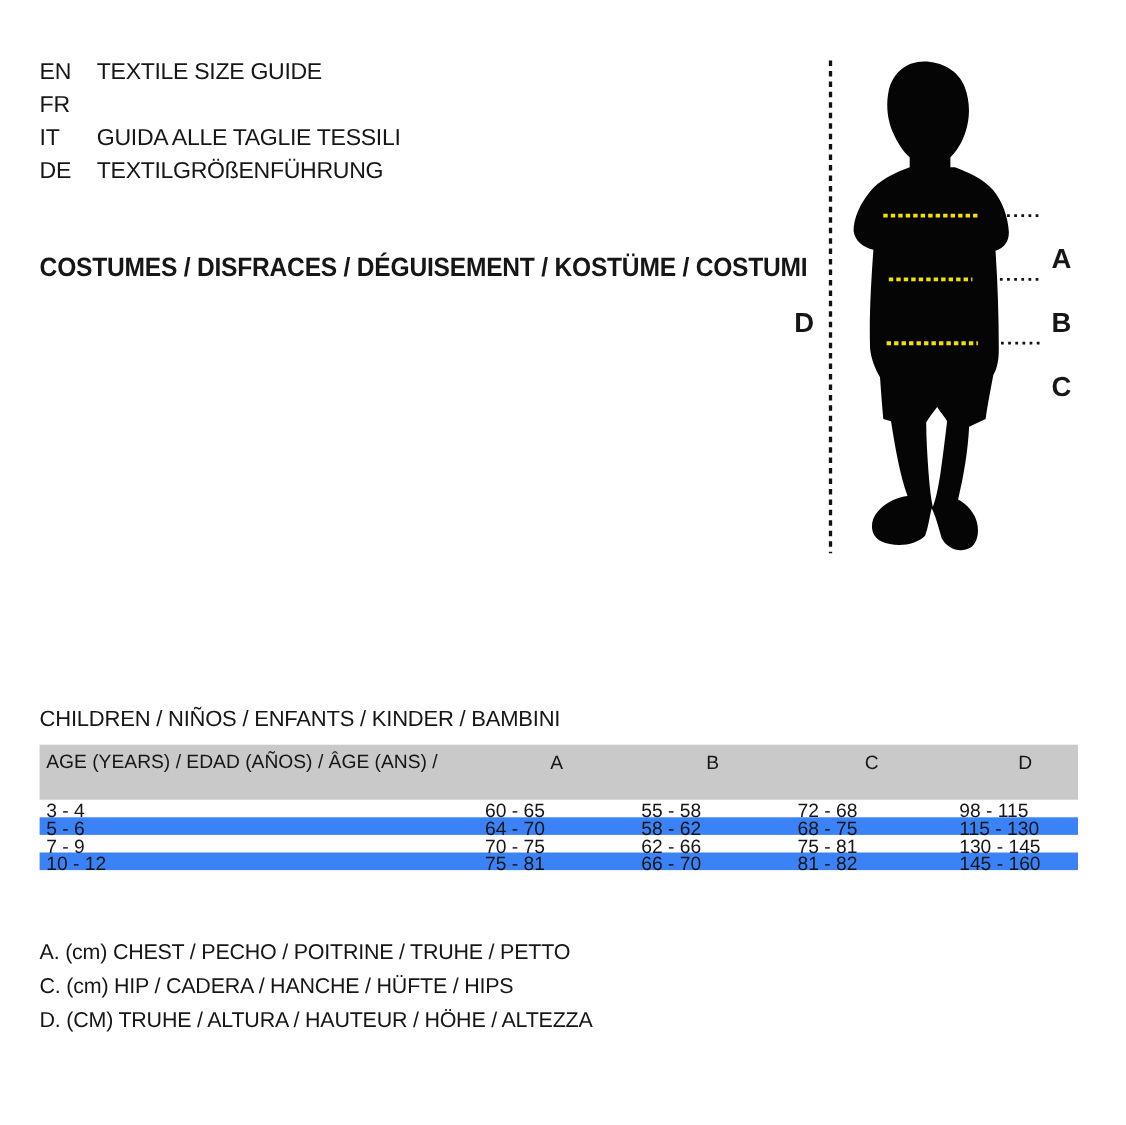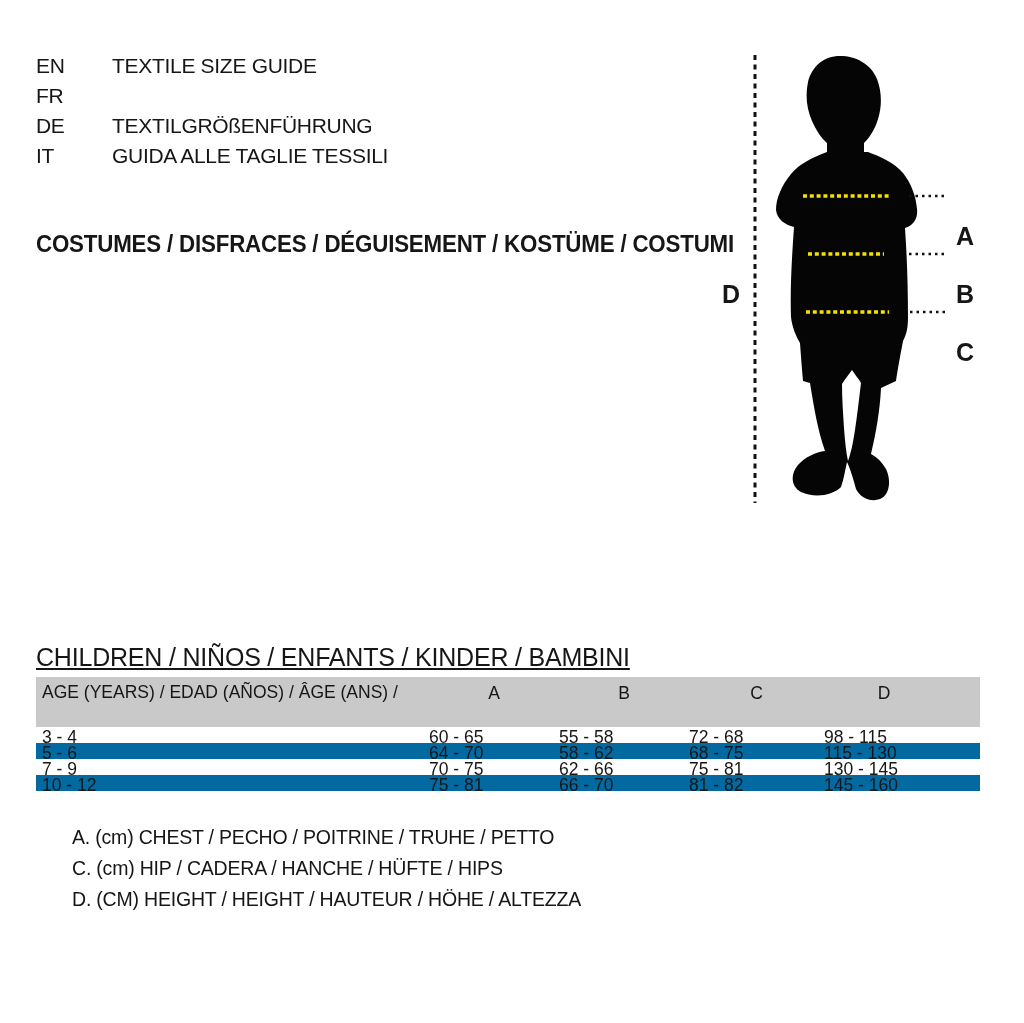--- a/index.html
+++ b/index.html
@@ -1,74 +1,74 @@
 <!DOCTYPE html>
 <html><head>
 <meta charset="utf-8">
 <style>
   * { margin:0; padding:0; box-sizing:border-box; }
   html,body { width:1024px; height:1023px; background:#ffffff; overflow:hidden; }
   body { position:relative; font-family:"Liberation Sans","DejaVu Sans",sans-serif; color:#161616; }
 
   
   .lang-block { position:absolute; left:36px; top:51px; }
-  .lang-row { display:flex; height:30px; align-items:center; font-size:21px; letter-spacing:-0.3px;gap:24px; }
+  .lang-row { display:flex; height:30px; align-items:center; font-size:21px; letter-spacing:-0.3px; }
   .lang-code { width:52px; flex:0 0 52px; }
   .lang-text { white-space:nowrap; }
 
   
   .category-title { position:absolute; left:36px; top:230px; font-size:24px; font-weight:bold; white-space:nowrap; letter-spacing:-0.2px; }
   .category-title .squeeze { display:inline-block; transform:scaleX(0.93); transform-origin:0 50%; }
 
   
   .diagram { position:absolute; left:690px; top:40px; width:320px; height:480px; }
   .diagram svg { position:absolute; left:0; top:0; width:320px; height:480px; }
   .diag-label { position:absolute; font-size:25px; font-weight:bold; line-height:26px; }
   .lbl-a { left:266px; top:183px; }
   .lbl-b { left:266px; top:241px; }
   .lbl-c { left:266px; top:299px; }
   .lbl-d { left:32px;  top:241px; }
 
   
-  .children-title { position:absolute; left:36px; top:643px; font-size:25px; white-space:nowrap; letter-spacing:-0.2px;text-decoration:underline; }
+  .children-title { position:absolute; left:36px; top:643px; font-size:20px; white-space:nowrap; letter-spacing:-0.2px; }
 
   .size-table { position:absolute; left:36px; top:677px; width:944px; font-size:17.5px; }
-  .t-grid { display:grid; grid-template-columns:393px 130px 130px 135px 120px 36px; }
+  .t-grid { display:grid; grid-template-columns:393px 130px 130px 135px 120px 36px;gap:12px; }
   .t-head { background:#c9c9c9; height:50px; align-items:start; }
   .t-head .age-head { padding:4px 0 0 6px; line-height:23px; }
   .t-head .col-letter { text-align:center; padding-top:6px; }
   .t-row { height:16px; align-items:center; }
-  .t-row.alt { background:#0369a1; }
+  .t-row.alt { background:#3b82f6; }
   .t-row .age-cell { padding-left:6px; }
   .t-row .val-cell { text-align:left; }
 
   
-  .legend { position:absolute; left:36px; top:822px;margin-left:36px; }
+  .legend { position:absolute; left:36px; top:851px; }
   .legend-item { height:31px; display:flex; align-items:center; font-size:19.5px; white-space:nowrap; letter-spacing:-0.2px; }
 </style>
 </head>
 <body>
 
 <div class="page">
 
   <div class="lang-block">
     <div class="lang-row">
       <span class="lang-code">EN</span>
       <span class="lang-text">TEXTILE SIZE GUIDE</span>
     </div>
     <div class="lang-row">
       <span class="lang-code">FR</span>
     </div>
     <div class="lang-row">
+      <span class="lang-code">IT</span>
+      <span class="lang-text">GUIDA ALLE TAGLIE TESSILI</span>
+    </div>
+    <div class="lang-row">
       <span class="lang-code">DE</span>
       <span class="lang-text">TEXTILGRÖßENFÜHRUNG</span>
-    </div>
-    <div class="lang-row">
-      <span class="lang-code">IT</span>
-      <span class="lang-text">GUIDA ALLE TAGLIE TESSILI</span>
     </div>
   </div>
 
   <div class="category-title">
     <span class="squeeze">COSTUMES / DISFRACES / DÉGUISEMENT / KOSTÜME / COSTUMI</span>
   </div>
 
   <div class="diagram">
     <svg viewBox="690 40 320 480" aria-hidden="true">
 
@@ -177,16 +177,16 @@
       <div class="val-cell">66 - 70</div>
       <div class="val-cell">81 - 82</div>
       <div class="val-cell">145 - 160</div>
       <div></div>
     </div>
   </div>
 
   <div class="legend">
     <div class="legend-item">A. (cm) CHEST / PECHO / POITRINE / TRUHE / PETTO</div>
     <div class="legend-item">C. (cm) HIP / CADERA / HANCHE / HÜFTE / HIPS</div>
-    <div class="legend-item">D. (CM) HEIGHT / HEIGHT / HAUTEUR / HÖHE / ALTEZZA</div>
+    <div class="legend-item">D. (CM) TRUHE / ALTURA / HAUTEUR / HÖHE / ALTEZZA</div>
   </div>
 
 </div>
 
 </body></html>

